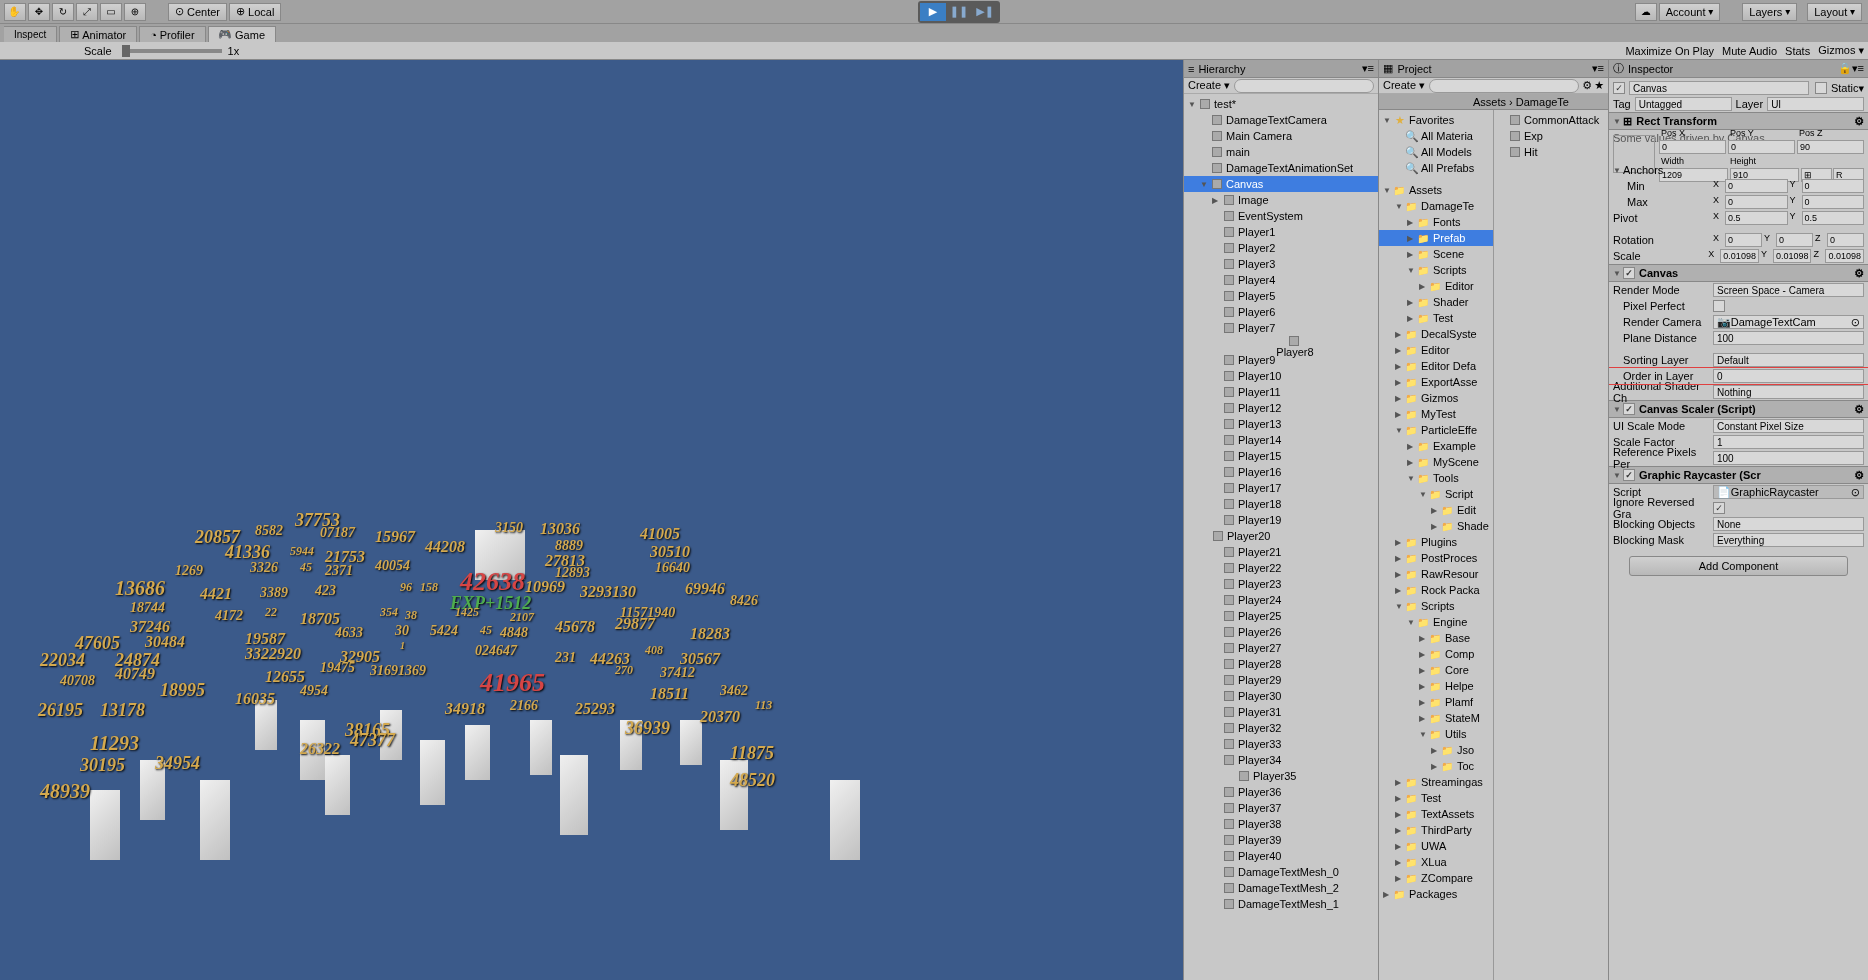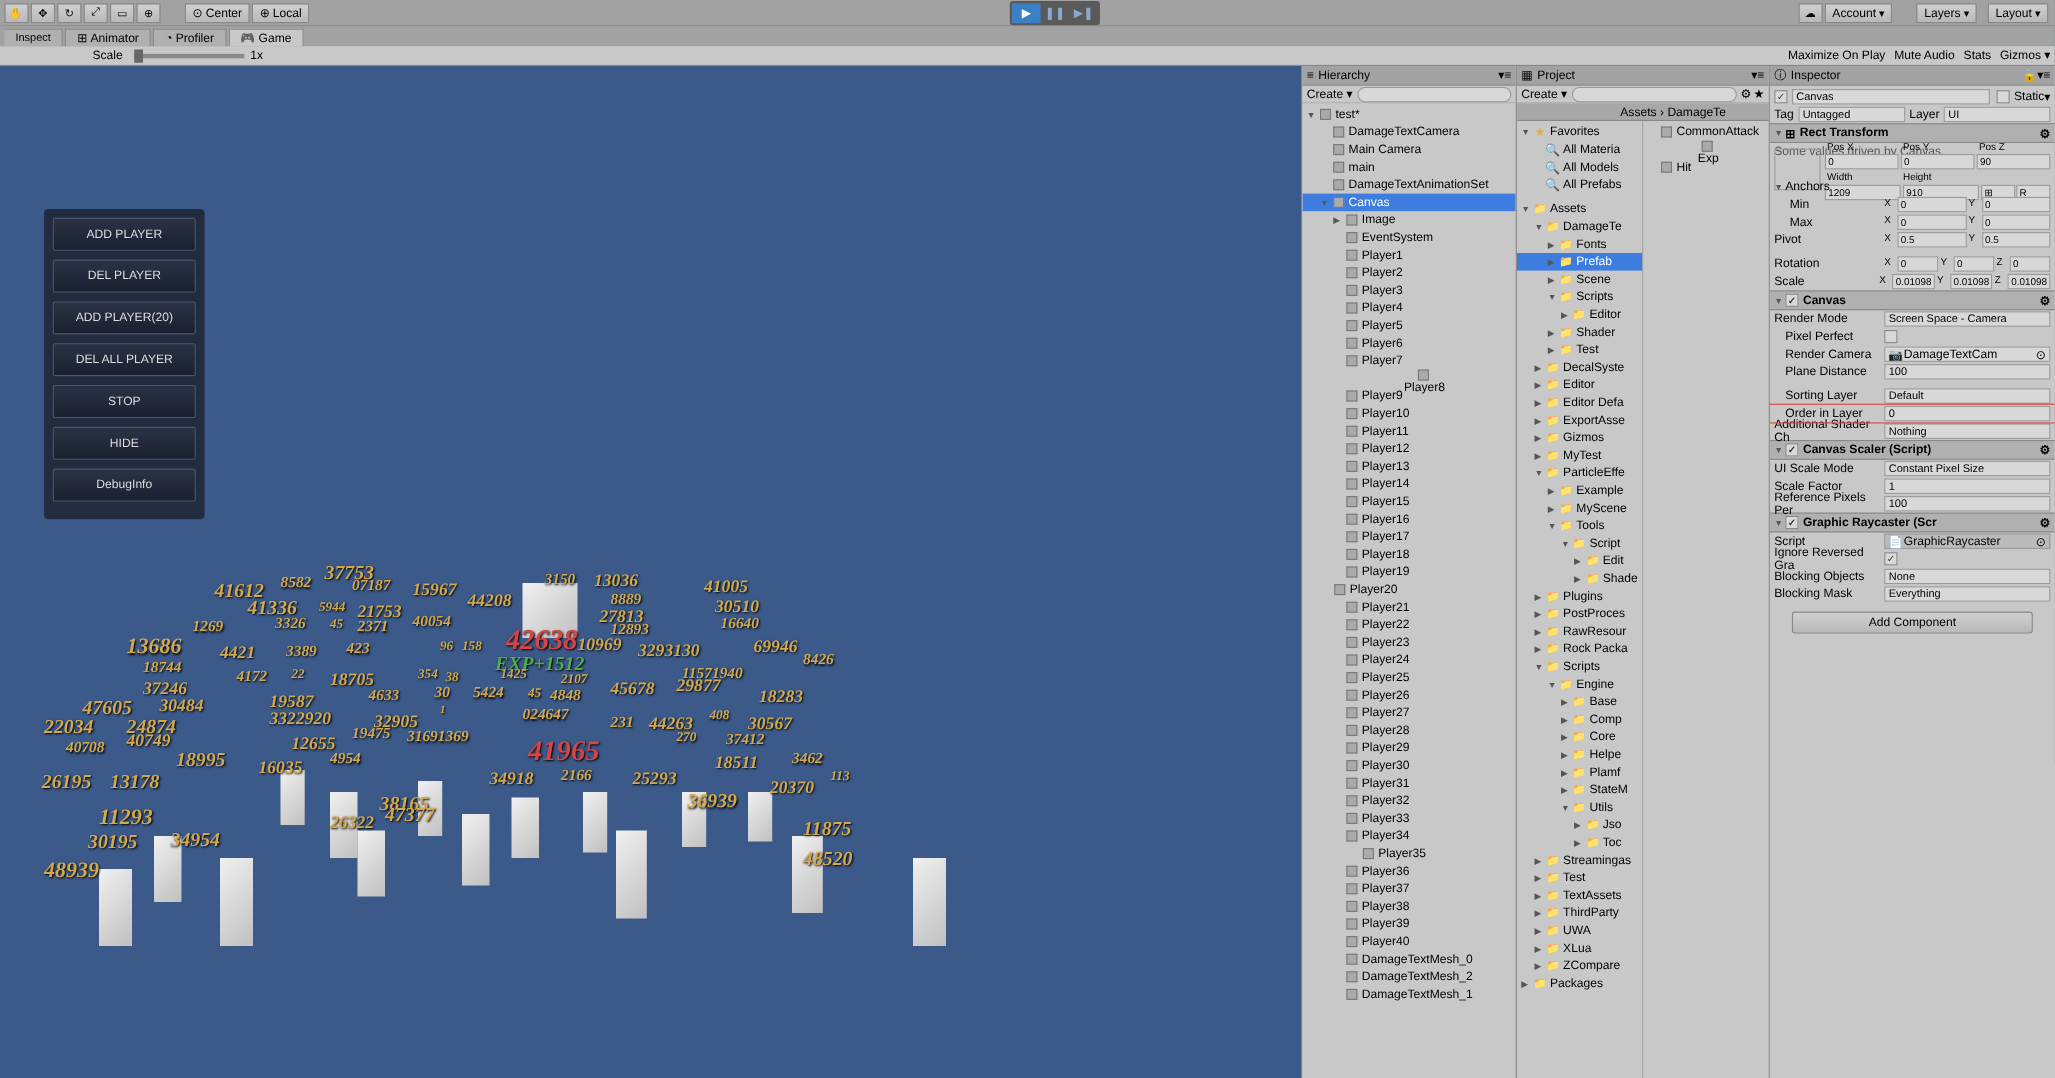--- a/index.html
+++ b/index.html
@@ -112,47 +112,38 @@
   <div class="toolbar-spacer"></div>
   <span style="margin-right:8px">Maximize On Play</span>
   <span style="margin-right:8px">Mute Audio</span>
   <span style="margin-right:8px">Stats</span>
   <span><span>Gizmos</span>&nbsp;▾</span>
 </div>
 
 <div class="main-area">
 
   <div class="game-view" id="game-view">
-    <div class="game-buttons" id="game-buttons">
-        <div class="game-btn">ADD PLAYER</div>
-        <div class="game-btn">DEL PLAYER</div>
-        <div class="game-btn">ADD PLAYER(20)</div>
-        <div class="game-btn">DEL ALL PLAYER</div>
-        <div class="game-btn">STOP</div>
-        <div class="game-btn">HIDE</div>
-        <div class="game-btn">DebugInfo</div>
-      </div>
   <div class="pillar" style="left: 90px; top: 730px; width: 30px; height: 70px;"></div>
       <div class="pillar" style="left: 140px; top: 700px; width: 25px; height: 60px;"></div>
       <div class="pillar" style="left: 200px; top: 720px; width: 30px; height: 80px;"></div>
       <div class="pillar" style="left: 255px; top: 640px; width: 22px; height: 50px;"></div>
       <div class="pillar" style="left: 300px; top: 660px; width: 25px; height: 60px;"></div>
       <div class="pillar" style="left: 325px; top: 695px; width: 25px; height: 60px;"></div>
       <div class="pillar" style="left: 380px; top: 650px; width: 22px; height: 50px;"></div>
       <div class="pillar" style="left: 420px; top: 680px; width: 25px; height: 65px;"></div>
       <div class="pillar" style="left: 465px; top: 665px; width: 25px; height: 55px;"></div>
       <div class="pillar" style="left: 475px; top: 470px; width: 50px; height: 50px;"></div>
       <div class="pillar" style="left: 530px; top: 660px; width: 22px; height: 55px;"></div>
       <div class="pillar" style="left: 560px; top: 695px; width: 28px; height: 80px;"></div>
       <div class="pillar" style="left: 620px; top: 660px; width: 22px; height: 50px;"></div>
       <div class="pillar" style="left: 680px; top: 660px; width: 22px; height: 45px;"></div>
       <div class="pillar" style="left: 720px; top: 700px; width: 28px; height: 70px;"></div>
       <div class="pillar" style="left: 830px; top: 720px; width: 30px; height: 80px;"></div>
       <div class="dmg-text dmg-gold" style="left: 295px; top: 450px; font-size: 18px;">37753</div>
-      <div class="dmg-text dmg-gold" style="left: 195px; top: 467px; font-size: 18px;">41612</div>
+      <div class="dmg-text dmg-gold" style="left: 195px; top: 467px; font-size: 18px;">20857</div>
       <div class="dmg-text dmg-gold" style="left: 255px; top: 463px; font-size: 14px;">8582</div>
       <div class="dmg-text dmg-gold" style="left: 320px; top: 465px; font-size: 14px;">07187</div>
       <div class="dmg-text dmg-gold" style="left: 375px; top: 468px; font-size: 16px;">15967</div>
       <div class="dmg-text dmg-gold" style="left: 495px; top: 460px; font-size: 14px;">3150</div>
       <div class="dmg-text dmg-gold" style="left: 540px; top: 460px; font-size: 16px;">13036</div>
       <div class="dmg-text dmg-gold" style="left: 640px; top: 465px; font-size: 16px;">41005</div>
       <div class="dmg-text dmg-gold" style="left: 225px; top: 482px; font-size: 18px;">41336</div>
       <div class="dmg-text dmg-gold" style="left: 290px; top: 484px; font-size: 12px;">5944</div>
       <div class="dmg-text dmg-gold" style="left: 325px; top: 488px; font-size: 16px;">21753</div>
       <div class="dmg-text dmg-gold" style="left: 425px; top: 478px; font-size: 16px;">44208</div>
@@ -778,21 +769,21 @@
             <span class="tree-icon folder-icon"></span>
             <span>Packages</span>
           </div>
         </div>
       <div class="tree proj-list" id="project-list">
           <div class="tree-item" style="padding-left: 4px;">
             <span class="tree-arrow"></span>
             <span class="tree-icon cube-icon" style="color: rgb(68, 170, 136);"></span>
             <span>CommonAttack</span>
           </div>
-          <div class="tree-item" style="padding-left: 4px; flex-direction: column;">
+          <div class="tree-item" style="padding-left: 4px;">
             <span class="tree-arrow"></span>
             <span class="tree-icon cube-icon" style="color: rgb(68, 170, 136);"></span>
             <span>Exp</span>
           </div>
           <div class="tree-item" style="padding-left: 4px;">
             <span class="tree-arrow"></span>
             <span class="tree-icon cube-icon" style="color: rgb(68, 170, 136);"></span>
             <span>Hit</span>
           </div>
         </div>

